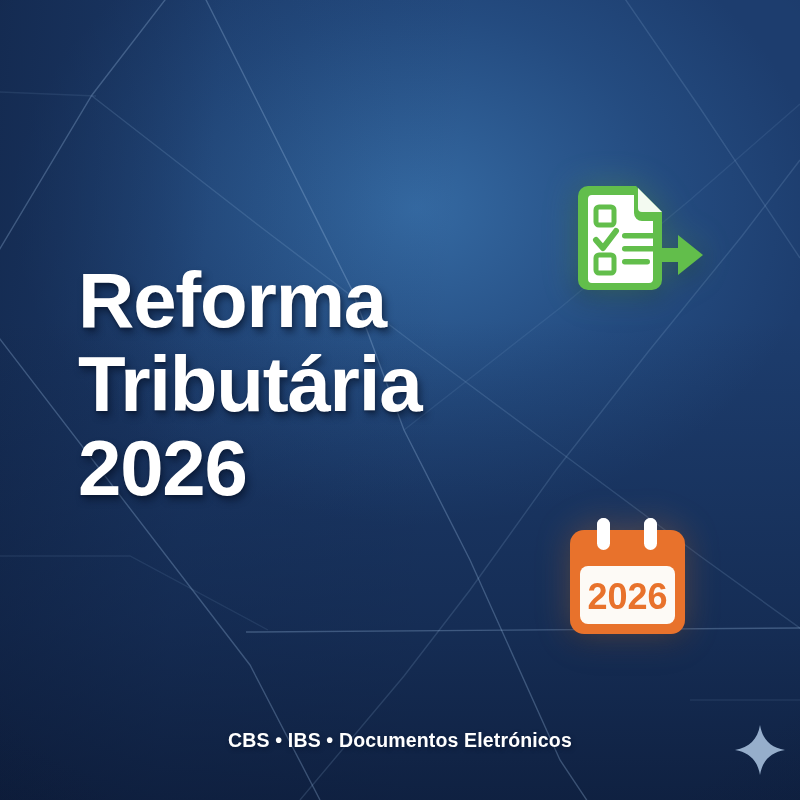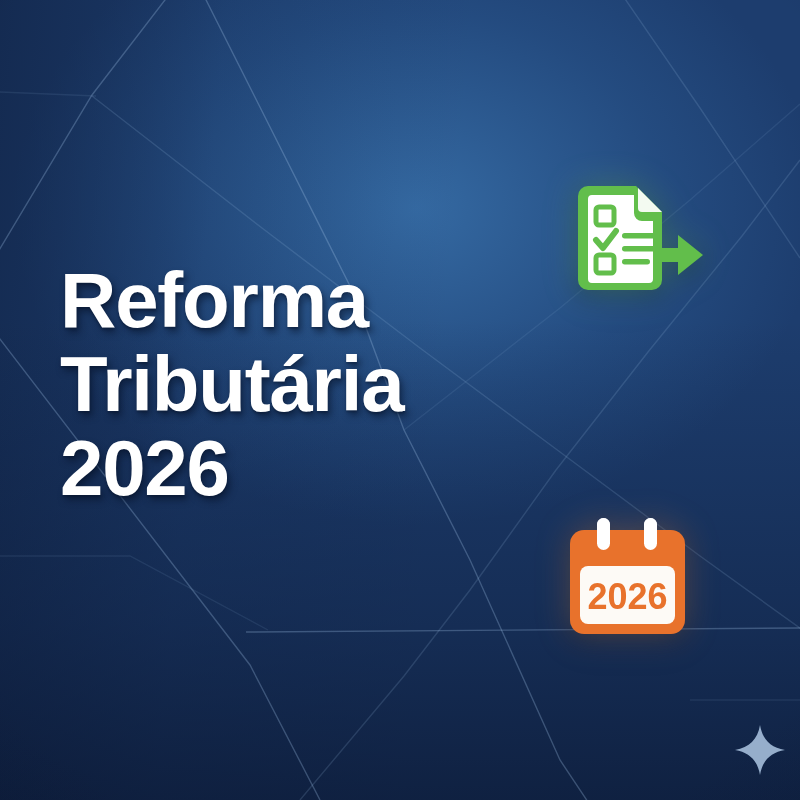--- a/index.html
+++ b/index.html
@@ -39,21 +39,21 @@
   
   .pattern{position:absolute;inset:0;}
   .pattern line, .pattern polyline, .pattern path{
     fill:none;stroke:#9fc1e6;stroke-opacity:.30;stroke-width:1.4;
   }
   .pattern .faint{stroke-opacity:.17;}
   .pattern .faintest{stroke-opacity:.11;}
 
   
   .headline{
-    position:absolute;left:60px;top:258px;
+    position:absolute;left:78px;top:258px;
     width:460px;
     color:#ffffff;
     font-size:78px;
     font-weight:bold;
     line-height:84px;
     letter-spacing:-1.2px;
     text-shadow:3px 5px 7px rgba(6,16,38,.55), 0 2px 2px rgba(6,16,38,.35);
     white-space:pre-line;
   }
 
@@ -160,18 +160,19 @@
         <rect x="24" y="54" width="95" height="58" rx="8" fill="#fdfaf6"></rect>
 
         <rect x="41" y="6" width="13" height="32" rx="6.5" fill="#ffffff"></rect>
         <rect x="88" y="6" width="13" height="32" rx="6.5" fill="#ffffff"></rect>
         <text class="cal-year" x="71.5" y="97" font-size="36" text-anchor="middle">2026</text>
       </svg>
     </div>
 
   </div>
 
+  <div class="caption">CBS • IBS • Documentos Eletrónicos</div>
 
   <svg class="sparkle" viewBox="0 0 56 56" aria-hidden="true">
     <path d="M28 3 C30.5 17.5 38.5 25.5 53 28 C38.5 30.5 30.5 38.5 28 53 C25.5 38.5 17.5 30.5 3 28 C17.5 25.5 25.5 17.5 28 3 z" fill="#a9c2de" opacity=".88"></path>
   </svg>
 
 </div>
 
 </body></html>

